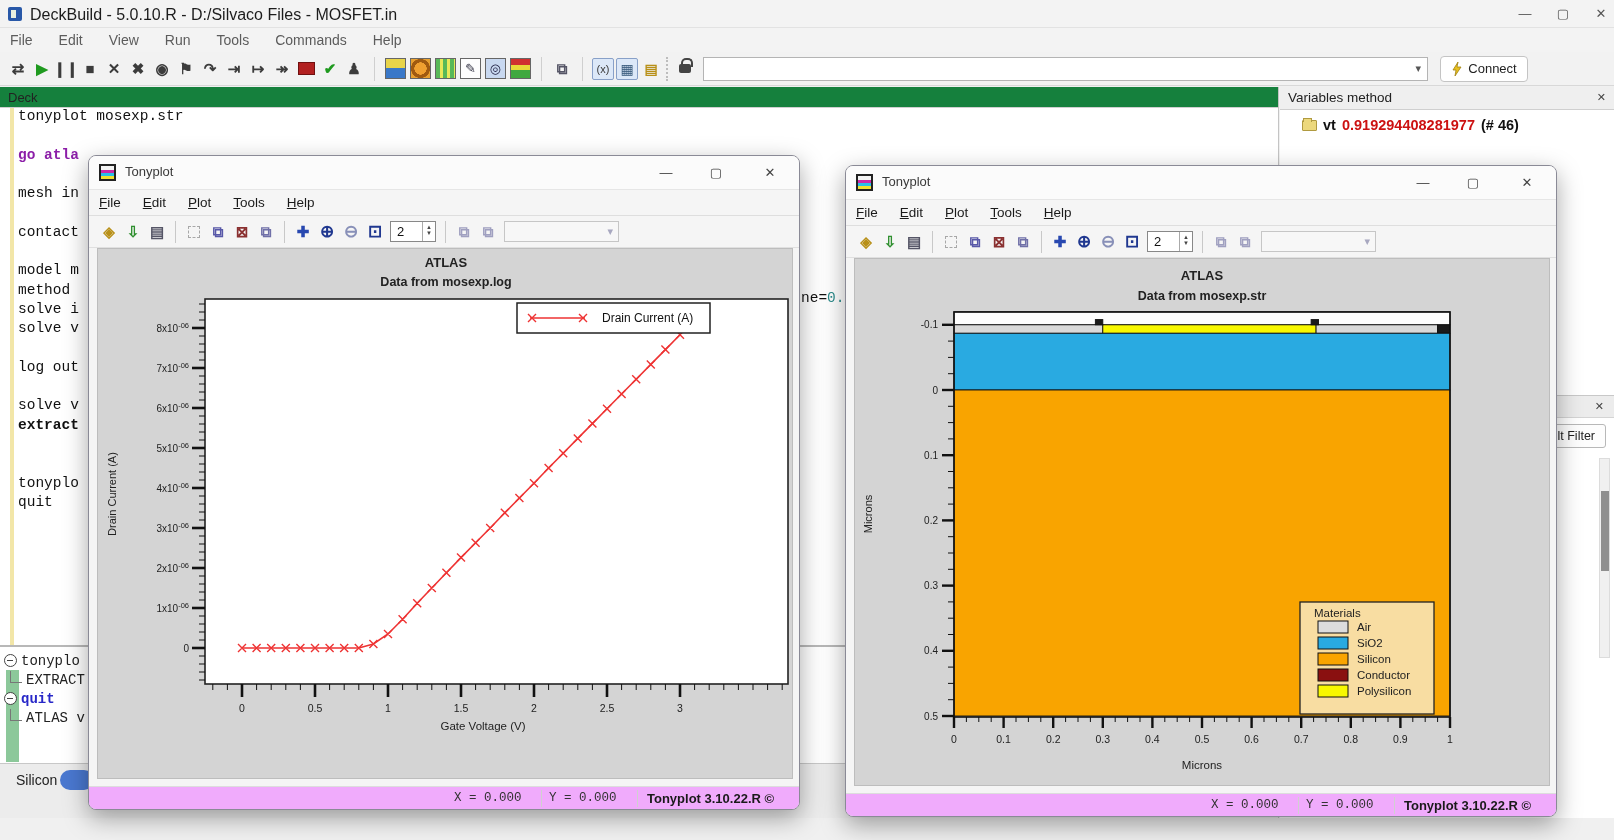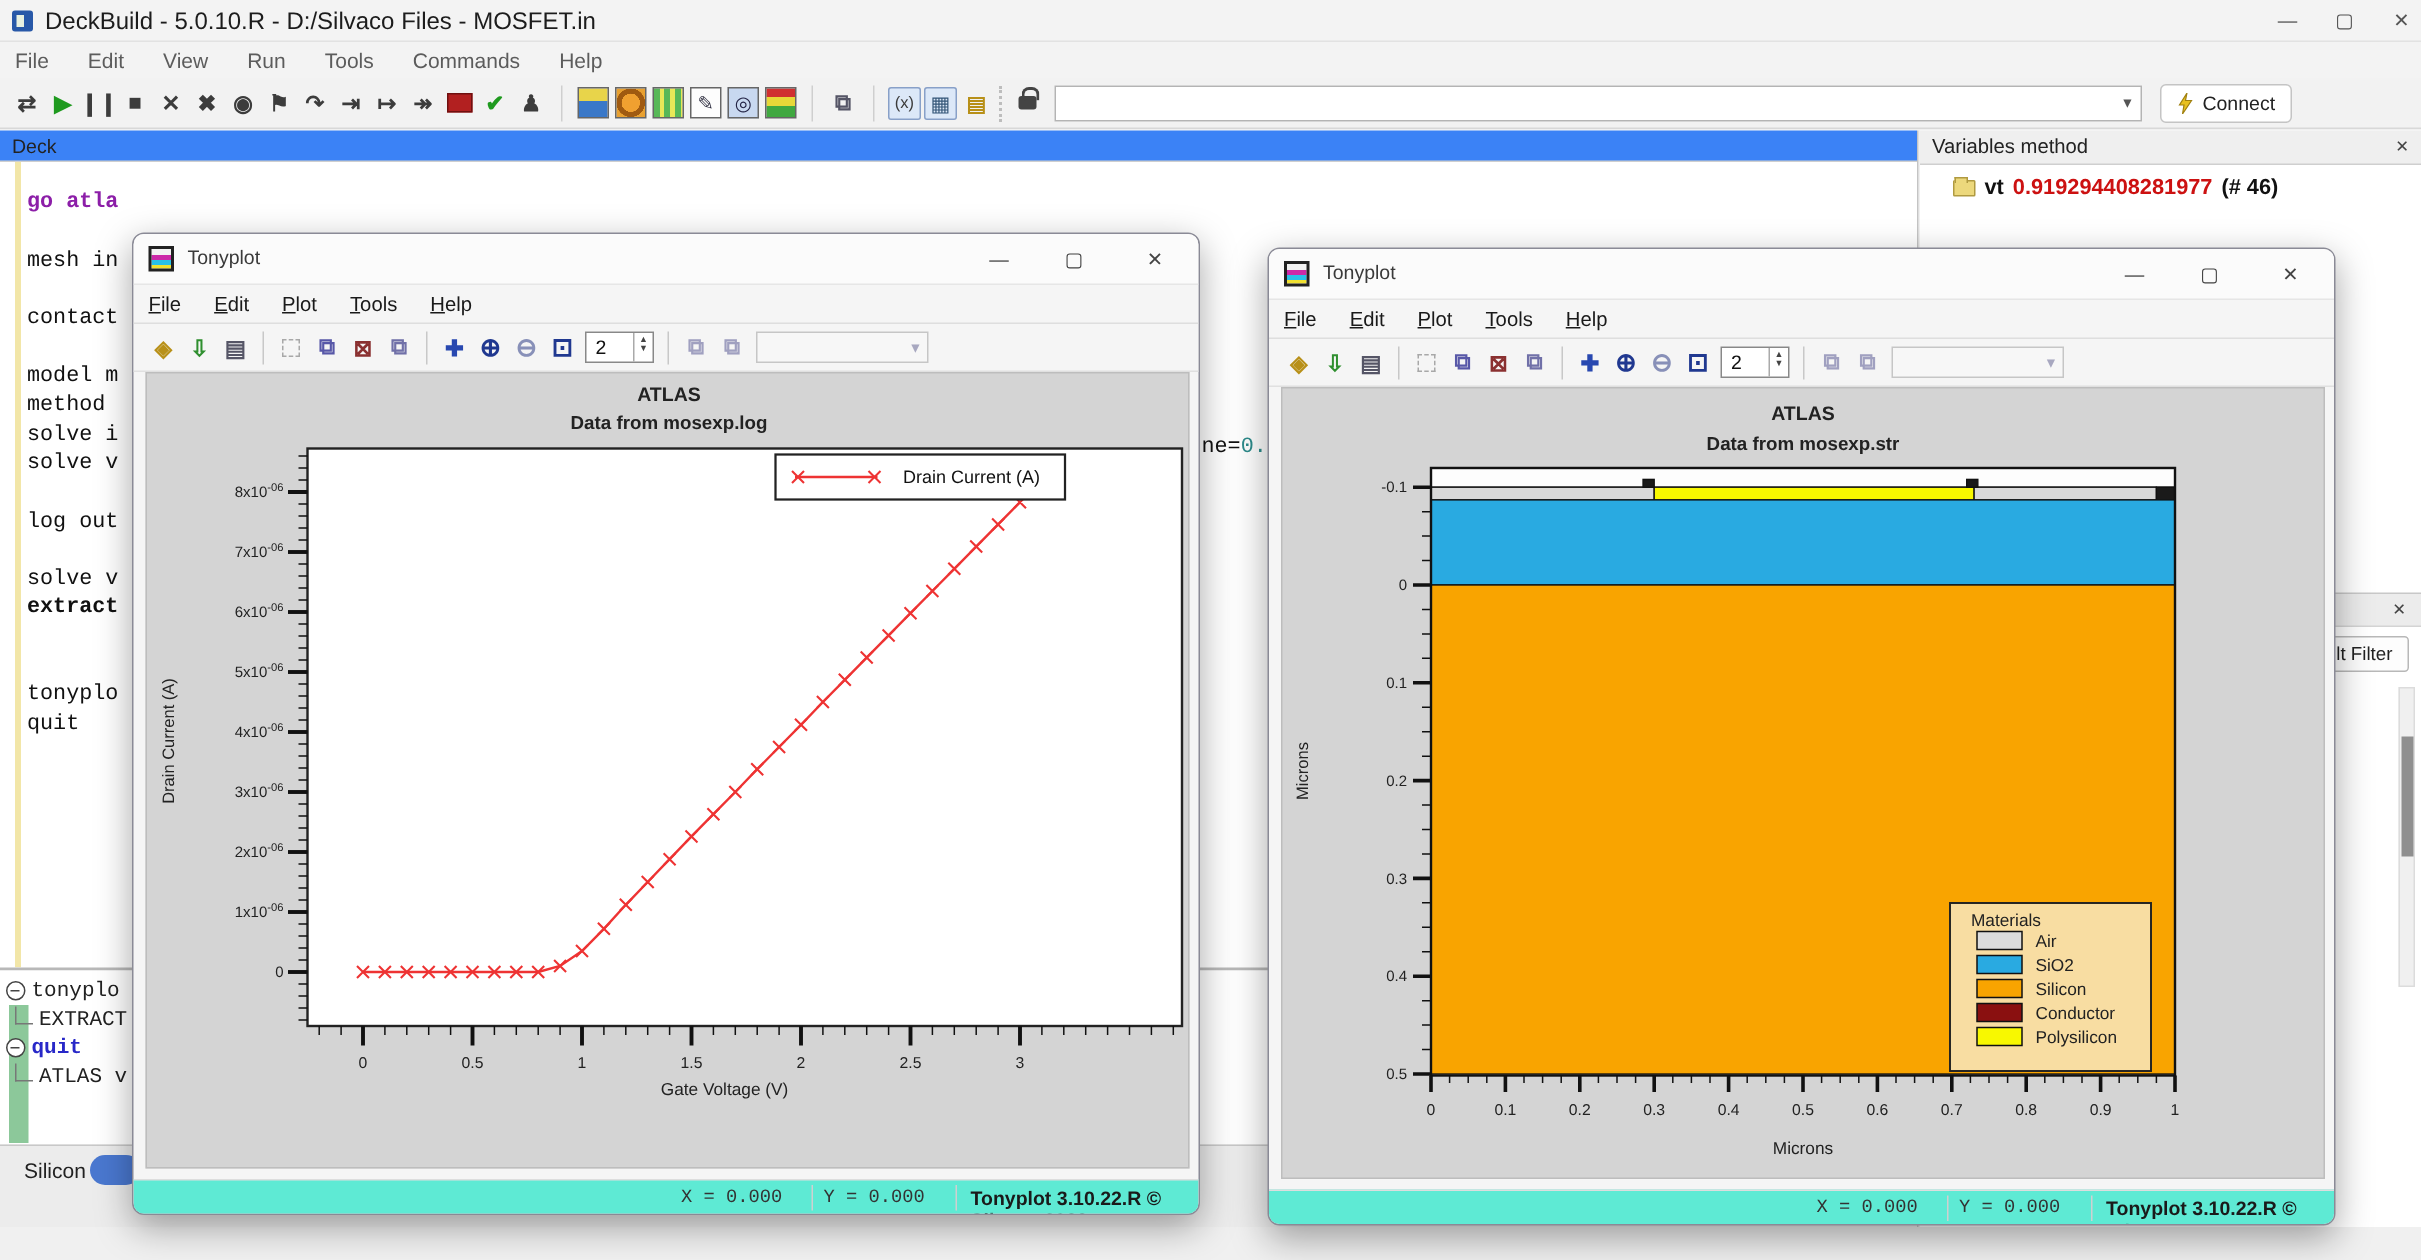--- a/index.html
+++ b/index.html
@@ -33,21 +33,21 @@
   .tbi.sel { background:#dce8f8; border:1px solid #88a0c8; border-radius:2px; font-size:11px; font-weight:normal; }
   #lock-icon { width:12px; height:9px; background:#444; border-radius:2px; position:relative; margin:0 6px; }
   #lock-icon::before { content:""; position:absolute; left:2px; top:-6px; width:8px; height:7px; border:2px solid #444; border-bottom:none; border-radius:5px 5px 0 0; }
   #addr-combo { height:24px; flex:1; max-width:725px; background:#fff; border:1px solid #b4b4b4; margin:0 6px; position:relative; }
   #addr-combo .caret { position:absolute; right:6px; top:4px; color:#555; font-size:11px; }
   #connect-btn { height:26px; width:88px; background:#fff; border:1px solid #c4c4c4; border-radius:4px; margin-left:6px; font-size:13px; color:#222; display:inline-flex; align-items:center; justify-content:center; gap:5px; }
   .grip { width:4px; height:24px; border-left:2px dotted #bdbdbd; margin:0 3px; }
 
   
   #deck-panel { position:absolute; left:0; top:87px; width:1279px; height:731px; background:#fff; border-right:1px solid #c4c4c4; }
-  #deck-header { position:absolute; left:0; top:0; width:100%; height:21px; background:#3b82f6; border-bottom:1px solid #cfcfcf; font-size:13px; color:#222; padding:3px 0 0 8px; }
+  #deck-header { position:absolute; left:0; top:0; width:100%; height:21px; background:#15803d; border-bottom:1px solid #cfcfcf; font-size:13px; color:#222; padding:3px 0 0 8px; }
   #editor { position:absolute; left:0; top:21px; width:100%; height:537px; background:#fff; overflow:hidden; }
   #editor-stripe { position:absolute; left:10px; top:0; width:4px; height:100%; background:#f2e6a8; }
   .code-line { height:19.3px; padding-left:18px; font-family:"Liberation Mono", monospace; font-size:14.5px; color:#111; white-space:pre; }
   .code-line.kw { color:#8c1ea8; font-weight:bold; }
   .code-line.bold { font-weight:bold; }
   #deck-splitter { position:absolute; left:0; top:558px; width:100%; height:2px; background:#b8b8b8; }
   #output-pane { position:absolute; left:0; top:560px; width:100%; height:116px; background:#fff; overflow:hidden; }
   #green-bar { position:absolute; left:6px; top:23px; width:13px; height:92px; background:#8cc89a; }
   .out-row { position:relative; height:19px; font-family:"Liberation Mono", monospace; font-size:14px; color:#222; display:flex; align-items:center; }
   .out-row .txt { margin-left:4px; }
@@ -113,21 +113,21 @@
   .t-zreg { color:#203890; font-size:17px; }
   .t-ov { color:#a0a0c0; }
   .spinbox { width:46px; height:21px; background:#fff; border:1px solid #888; position:relative; margin:0 3px; font-size:13px; color:#111; padding:2px 0 0 6px; }
   .spin-arrows { position:absolute; right:0; top:0; width:13px; height:100%; border-left:1px solid #aaa; font-size:6px; color:#444; line-height:6px; text-align:center; padding-top:2px; }
   .tp-combo { width:115px; height:21px; background:#f7f7f7; border:1px solid #c6c6c6; position:relative; margin-left:4px; }
   .tp-combo .caret { position:absolute; right:5px; top:3px; color:#a8a8c0; font-size:11px; }
   .tp-canvas { position:absolute; left:8px; width:696px; background:#d4d4d4; border:1px solid #bdbdbd; }
   #tp1 .tp-canvas { top:92px; height:531px; }
   #tp2 .tp-canvas { top:92px; height:528px; }
   .tp-canvas svg { position:absolute; left:0; top:0; }
-  .tp-status { position:absolute; left:0; width:100%; height:32px; background:#5eead4; border-top:1px solid #ddd; }
+  .tp-status { position:absolute; left:0; width:100%; height:32px; background:#f0abfc; border-top:1px solid #ddd; }
   #tp1 .tp-status { top:630px; }
   #tp2 .tp-status { top:627px; }
   .tp-status .seg { position:absolute; top:4px; font-size:12.5px; color:#333; font-family:"Liberation Mono", monospace; }
   .tp-status .ver { position:absolute; top:4px; font-size:13px; color:#1a1a1a; font-weight:bold; font-family:"Liberation Sans", sans-serif; }
   .tp-status .div { position:absolute; top:3px; width:1px; height:17px; background:#d0d0d0; }
 </style>
 </head>
 <body>
 
 <div id="screen">
@@ -191,20 +191,21 @@
         </svg>
       <span>Connect</span>
     </div>
   </div>
 
   <div id="deck-panel">
     <div id="deck-header">Deck</div>
     <div id="editor">
       <div id="editor-stripe"></div>
       <div id="code-lines">
+          <div class="code-line">tonyplot mosexp.str</div>
           <div class="code-line">&nbsp;</div>
           <div class="code-line kw">go atla</div>
           <div class="code-line">&nbsp;</div>
           <div class="code-line">mesh in</div>
           <div class="code-line">&nbsp;</div>
           <div class="code-line">contact</div>
           <div class="code-line">&nbsp;</div>
           <div class="code-line">model m</div>
           <div class="code-line">method</div>
           <div class="code-line">solve i</div>

